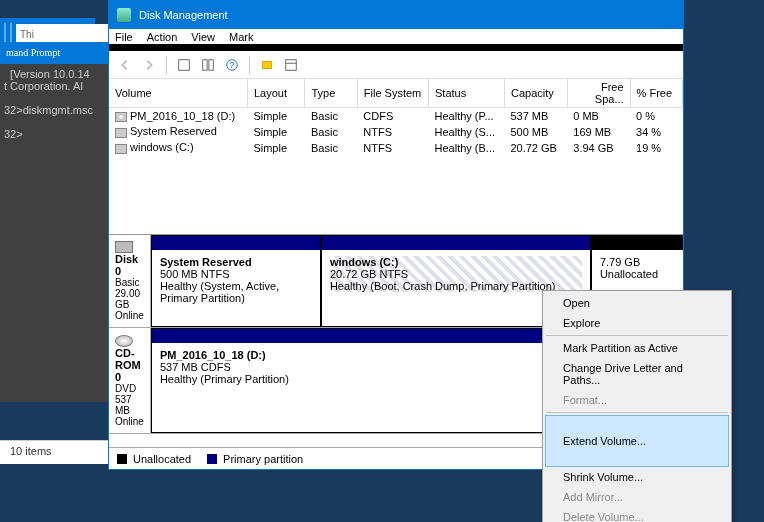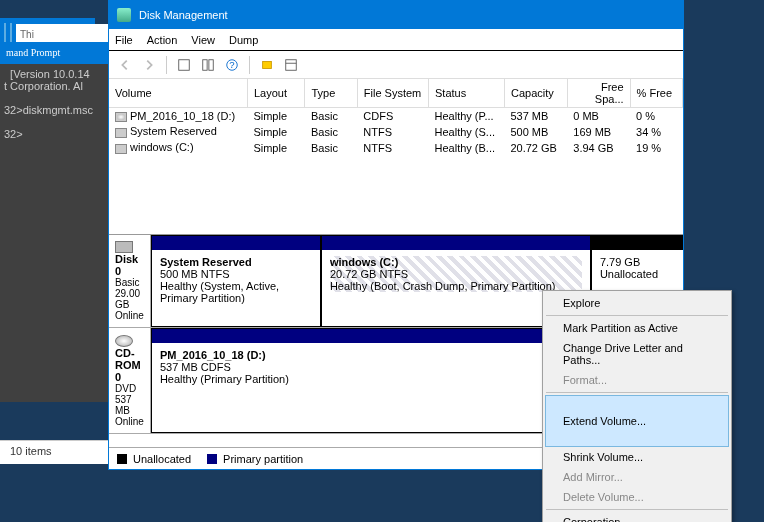--- a/index.html
+++ b/index.html
@@ -8,21 +8,21 @@
 .task-icon{width:22px;height:22px;background:#3498db;border:1px solid #5dade2}
 .task-icon.yellow{background:#f1c40f}
 .task-input{flex:1;height:20px;background:#fff;border:none;font-size:10px;padding:0 4px;color:#666}
 .cmdwin{position:absolute;left:0;top:42px;width:108px;height:360px;background:#404040;color:#ccc;font-family:Consolas,monospace;font-size:10px}
 .cmdwin .title{background:#0178d7;color:#fff;height:22px;line-height:22px;padding:0 6px;font-family:"Segoe UI";font-size:10px;overflow:hidden}
 .cmdwin .body{padding:4px;white-space:pre;overflow:hidden}
 .explorer-status{position:absolute;left:0;top:440px;width:108px;height:24px;background:#fff;border-top:1px solid #ccc;padding:4px 10px;color:#333}
 .dm{position:absolute;left:108px;top:0;width:576px;height:470px;background:#fff;border:1px solid #0178d7;display:flex;flex-direction:column}
 .dm-titlebar{height:28px;background:#0178d7;color:#fff;display:flex;align-items:center;padding:0 8px;gap:8px}
 .dm-titleicon{width:14px;height:14px;background:linear-gradient(#8ec,#4a8);border-radius:2px}
-.dm-menubar{height:22px;display:flex;align-items:center;padding:0 6px;gap:14px;border-bottom:1px solid #000000}
+.dm-menubar{height:22px;display:flex;align-items:center;padding:0 6px;gap:14px;border-bottom:7px solid #000000}
 .dm-menubar span{cursor:default}
 .dm-toolbar{height:28px;display:flex;align-items:center;padding:0 6px;gap:4px;border-bottom:1px solid #ddd}
 .tbtn{width:20px;height:20px;display:flex;align-items:center;justify-content:center;color:#555}
 .tbtn.disabled{opacity:.4}
 .tbtn svg{width:14px;height:14px}
 .tsep{width:1px;height:18px;background:#ccc;margin:0 3px}
 .dm-top{flex:0 0 156px;overflow:auto;border-bottom:1px solid #999}
 .vol-table{width:100%;border-collapse:collapse}
 .vol-table th{text-align:left;font-weight:400;background:#fff;border-right:1px solid #ddd;border-bottom:1px solid #ddd;padding:2px 6px;height:18px}
 .vol-table td{padding:1px 6px;height:16px;white-space:nowrap}
@@ -72,21 +72,21 @@
 
 <div class="dm">
   <div class="dm-titlebar">
     <span class="dm-titleicon"></span>
     <span>Disk Management</span>
   </div>
   <div class="dm-menubar" id="menubar">
       <span>File</span>
       <span>Action</span>
       <span>View</span>
-      <span>Dump</span>
+      <span>Mark</span>
     </div>
   <div class="dm-toolbar">
     <div class="tbtn disabled">
         <svg viewBox="0 0 16 16">
           <path d="M10 3l-5 5 5 5" fill="none" stroke="currentColor" stroke-width="2"></path>
         </svg>
       </div>
     <div class="tbtn disabled">
         <svg viewBox="0 0 16 16">
           <path d="M6 3l5 5-5 5" fill="none" stroke="currentColor" stroke-width="2"></path>
@@ -204,20 +204,21 @@
 
   <div class="dm-legend" id="legend">
       <span class="leg-box" style="background: rgb(0, 0, 0);"></span>
       <span style="margin-right: 10px;">Unallocated</span>
       <span class="leg-box" style="background: rgb(0, 0, 128);"></span>
       <span style="margin-right: 10px;">Primary partition</span>
     </div>
 </div>
 
 <div class="ctxmenu" id="ctx">
+    <div class="mi">Open</div>
     <div class="mi">Explore</div>
     <hr>
     <div class="mi">Mark Partition as Active</div>
     <div class="mi">Change Drive Letter and Paths...</div>
     <div class="mi disabled">Format...</div>
     <hr>
     <div class="mi highlight">Extend Volume...</div>
     <div class="mi">Shrink Volume...</div>
     <div class="mi disabled">Add Mirror...</div>
     <div class="mi disabled">Delete Volume...</div>

